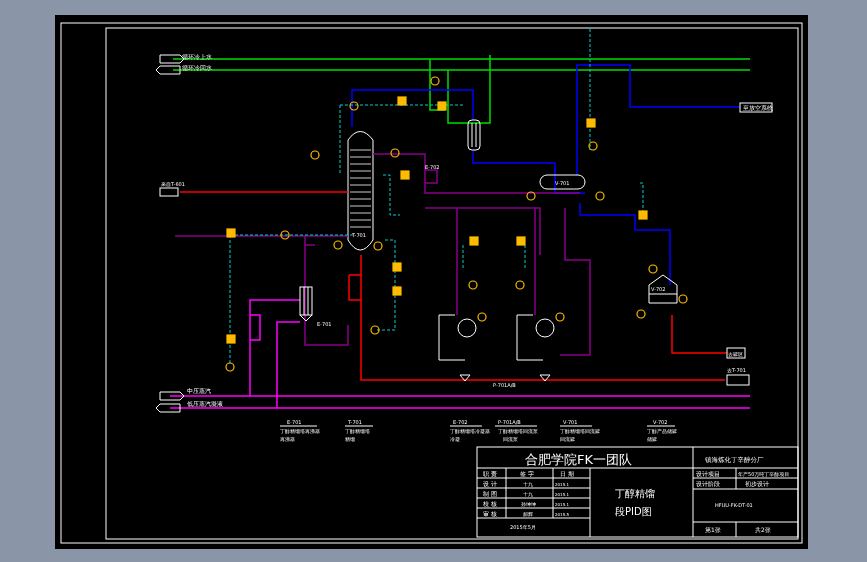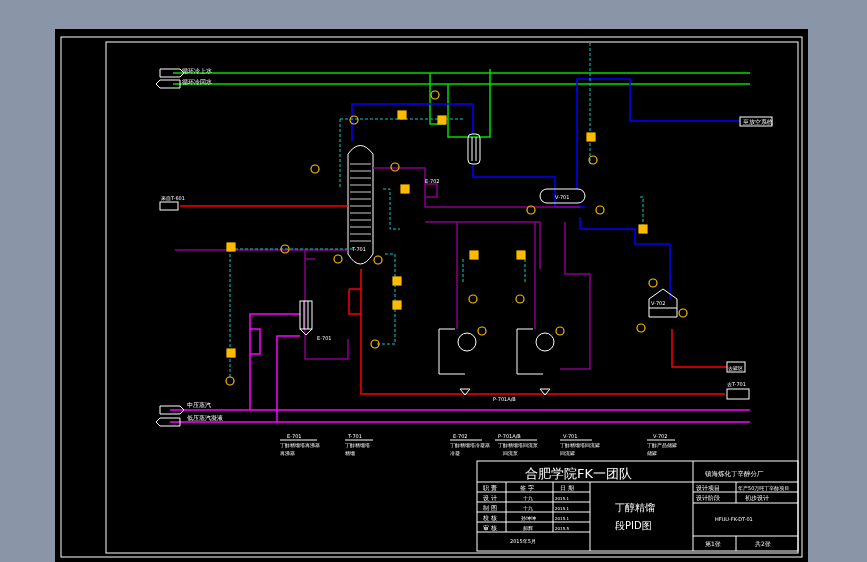--- a/index.html
+++ b/index.html
@@ -1,17 +1,17 @@
 <!DOCTYPE html>
 <html><head>
 <meta charset="utf-8">
 <style>
   html,body{margin:0;padding:0;}
   body{width:867px;height:562px;background:#8a96a8;position:relative;overflow:hidden;font-family:"DejaVu Sans",sans-serif;}
-  #sheet{position:absolute;left:55px;top:29px;width:753px;height:534px;background:#000;}
+  #sheet{position:absolute;left:55px;top:15px;width:753px;height:534px;background:#000;}
   #sheet svg{position:absolute;left:0;top:0;}
   .t{fill:#fff;font-family:"DejaVu Sans",sans-serif;}
 </style>
 </head>
 <body>
 
 <div id="sheet">
 <svg width="753" height="534" viewBox="0 0 753 534">
 
   <rect x="6" y="8" width="741" height="520" fill="none" stroke="#fff" stroke-width="1"></rect>

